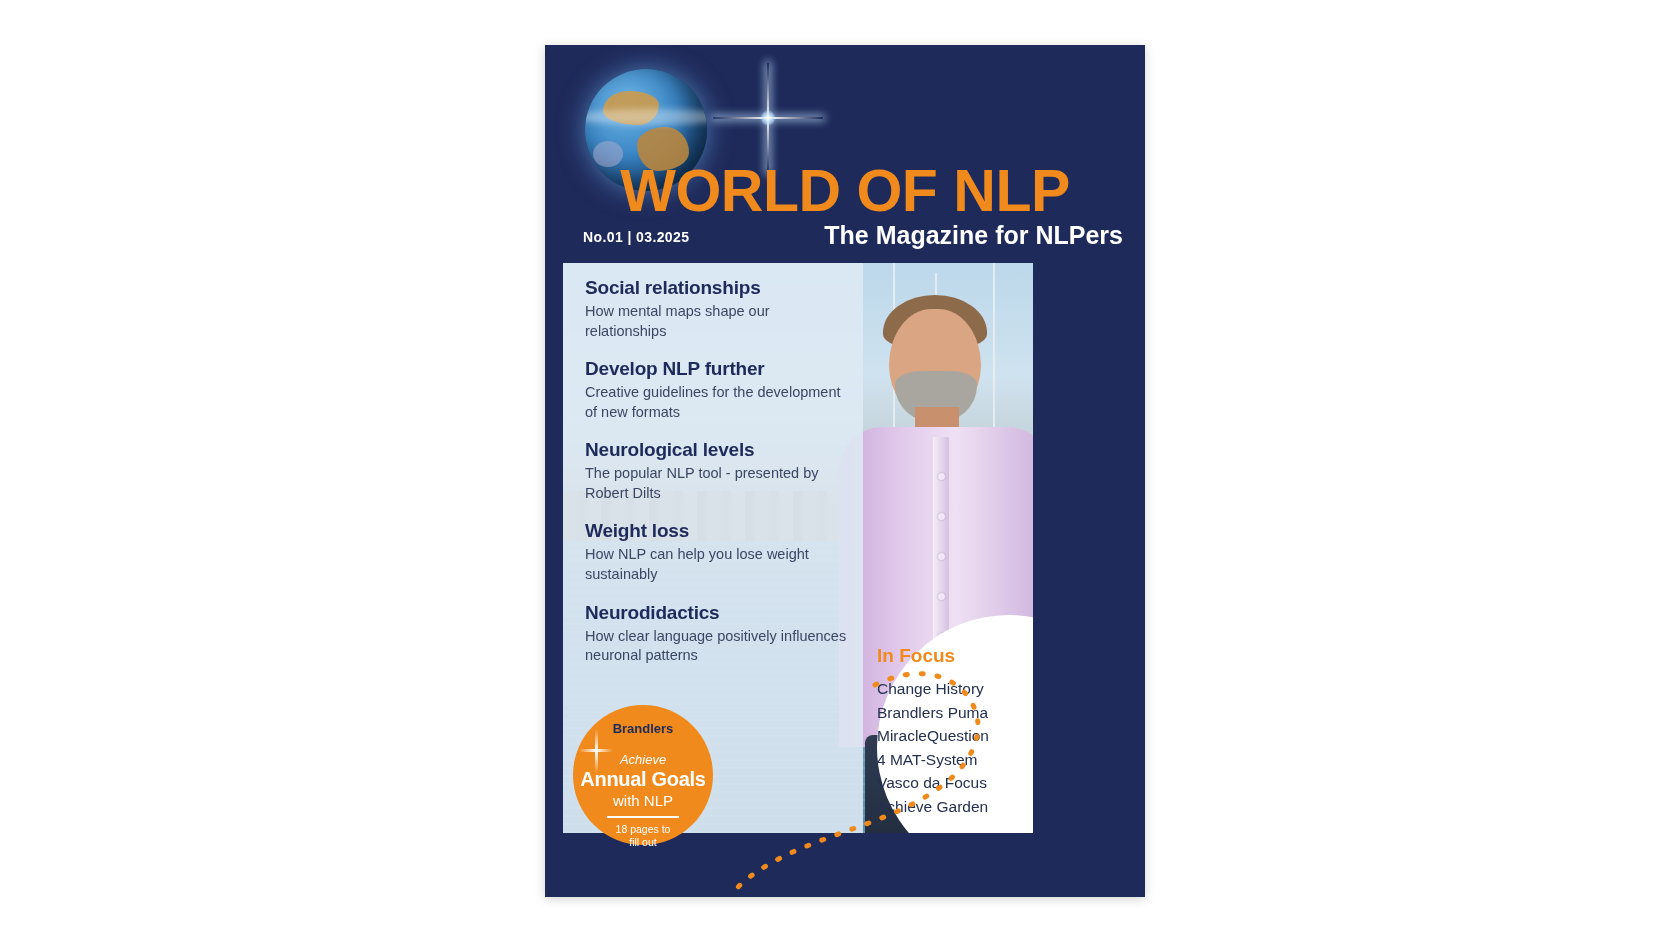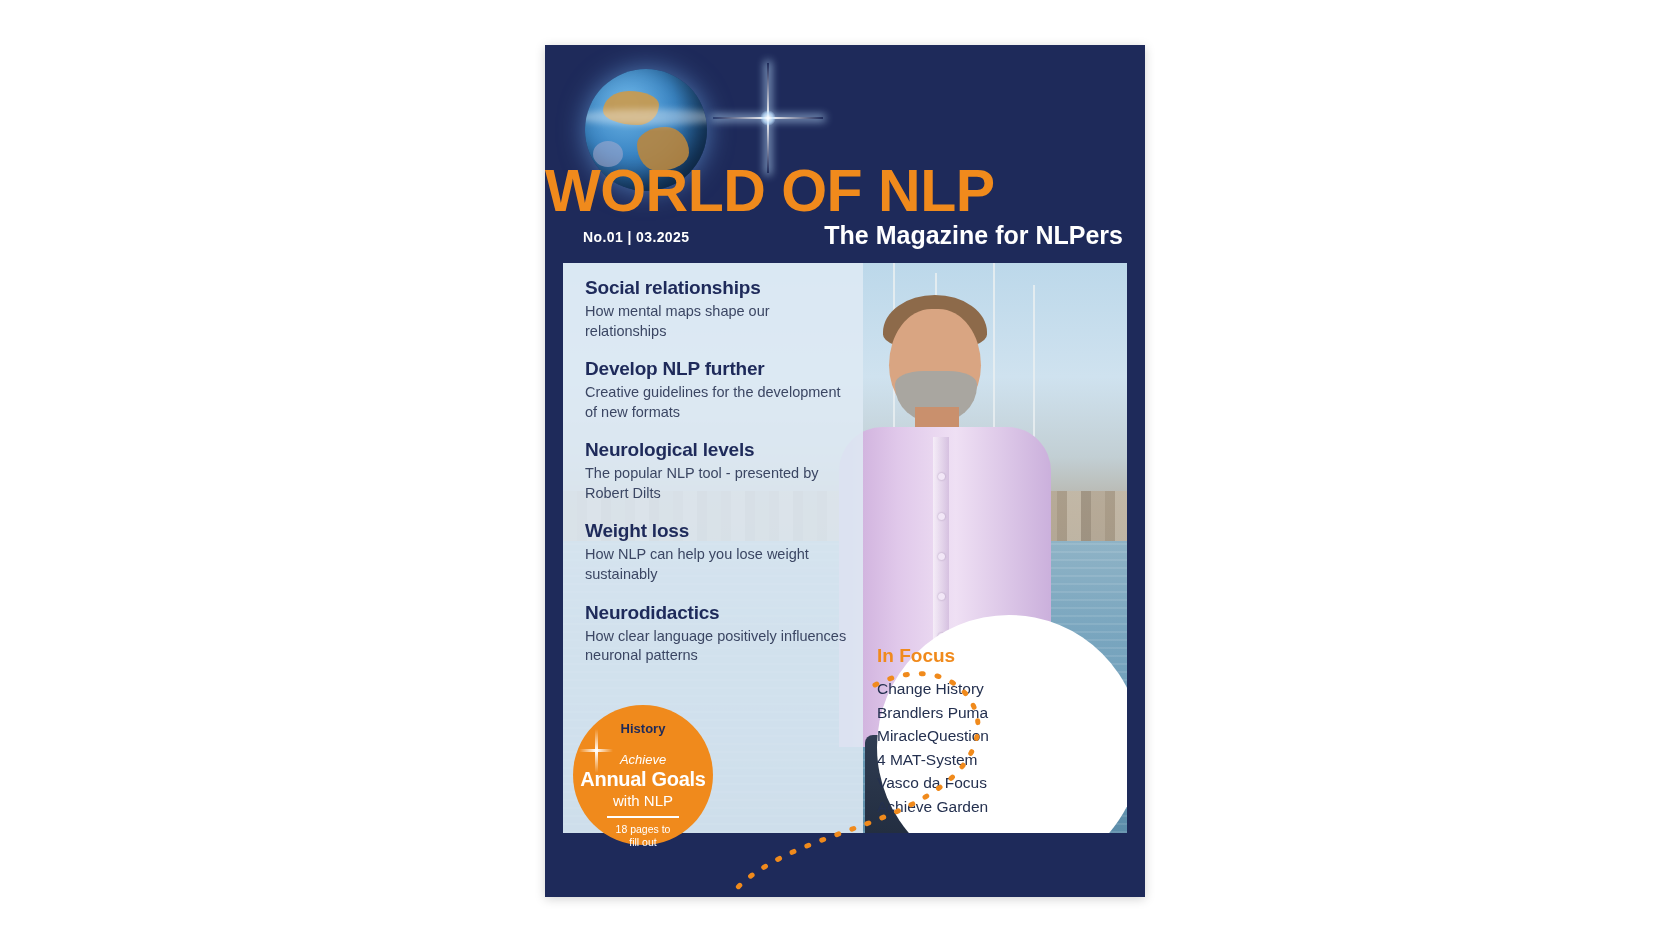--- a/index.html
+++ b/index.html
@@ -121,20 +121,21 @@
     width: 16px; height: 16px;
     border-radius: 50%;
     background: radial-gradient(circle, #ffffff 0%, rgba(190,225,255,0.7) 45%, rgba(190,225,255,0) 70%);
   }
 
   .masthead {
     position: absolute;
     left: 0;
     top: 112px;
     width: 600px;
+    text-align: center;
     font-size: 59px;
     font-weight: bold;
     letter-spacing: -0.5px;
     color: #f08a1c;
     font-family: "Liberation Sans", sans-serif;
   }
   .subtitle {
     position: absolute;
     right: 22px;
     top: 176px;
@@ -150,21 +151,21 @@
     font-weight: bold;
     color: #ffffff;
     letter-spacing: .4px;
   }
 
   
   .cover-body {
     position: absolute;
     left: 18px;
     top: 218px;
-    width: 564px;
+    width: 470px;
     height: 570px;
     overflow: hidden;
   }
 
   
   .photo {
     position: absolute;
     left: 0; top: 0;
     width: 564px;
     height: 570px;
@@ -462,21 +463,21 @@
 
     <svg class="dots" viewBox="0 0 600 852">
       <path d="M330 640 C 366 622, 400 626, 420 648 C 446 678, 430 716, 398 740 C 356 772, 300 784, 250 806 C 210 824, 190 842, 186 852" fill="none" stroke="#f08a1c" stroke-width="5" stroke-linecap="round" stroke-dasharray="2 14"></path>
     </svg>
 
     <div class="workshop">
       <div class="ws-spark">
         <div class="sv"></div>
         <div class="sh"></div>
       </div>
-      <div class="ws-1">History</div>
+      <div class="ws-1">Brandlers</div>
       <div class="ws-2">Achieve</div>
       <div class="ws-3">Annual Goals</div>
       <div class="ws-4">with NLP</div>
       <div class="ws-rule"></div>
       <div class="ws-5">18 pages to</div>
       <div class="ws-5">fill out</div>
     </div>
 
   </div>
 </div>

